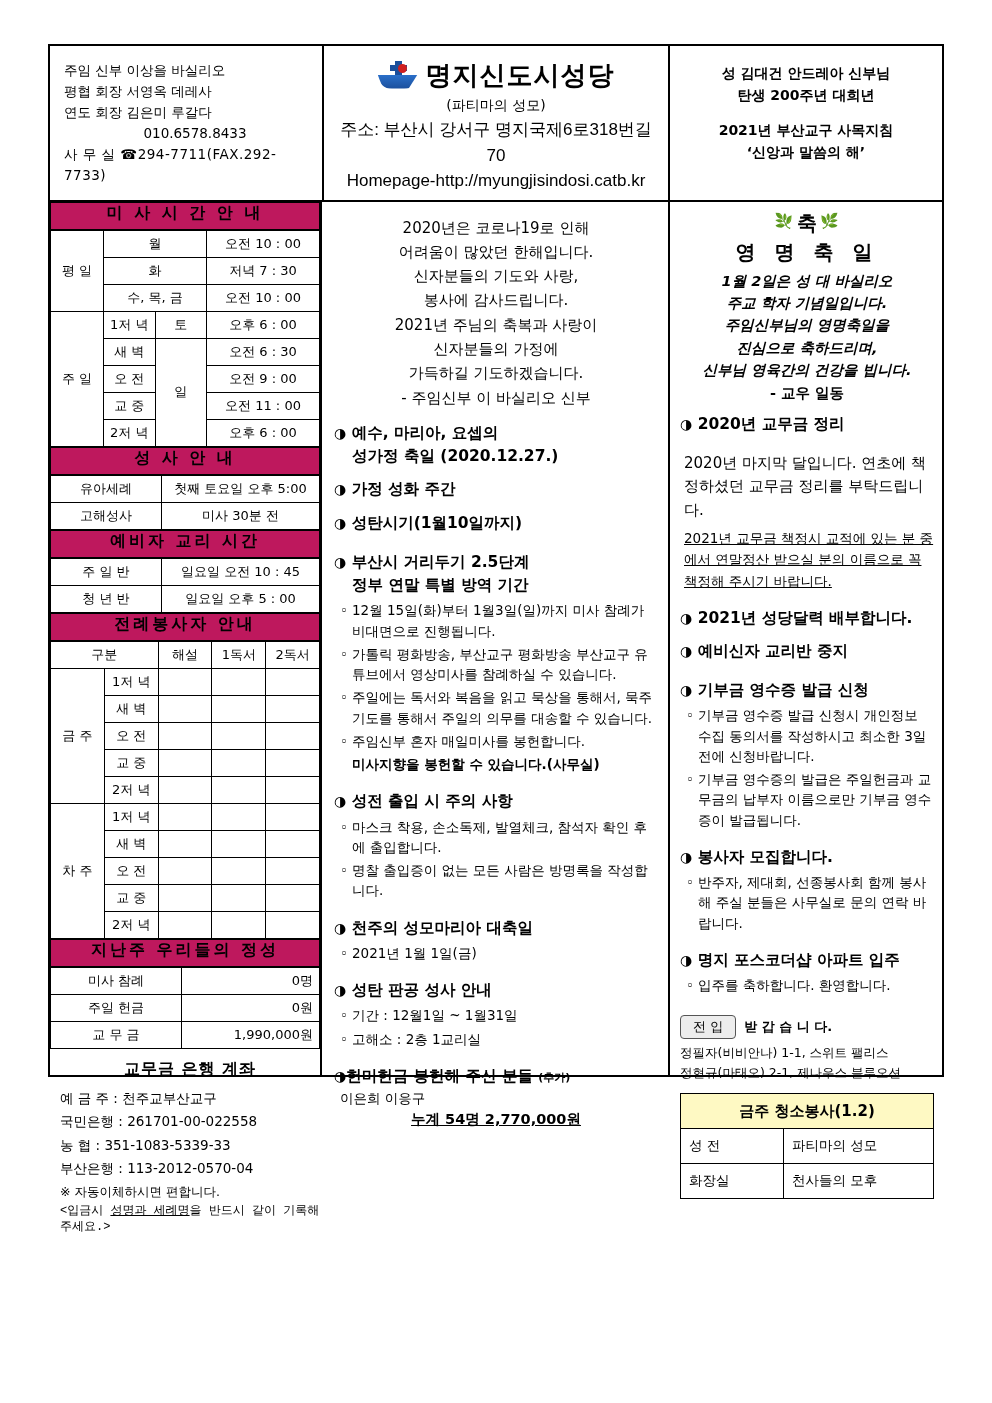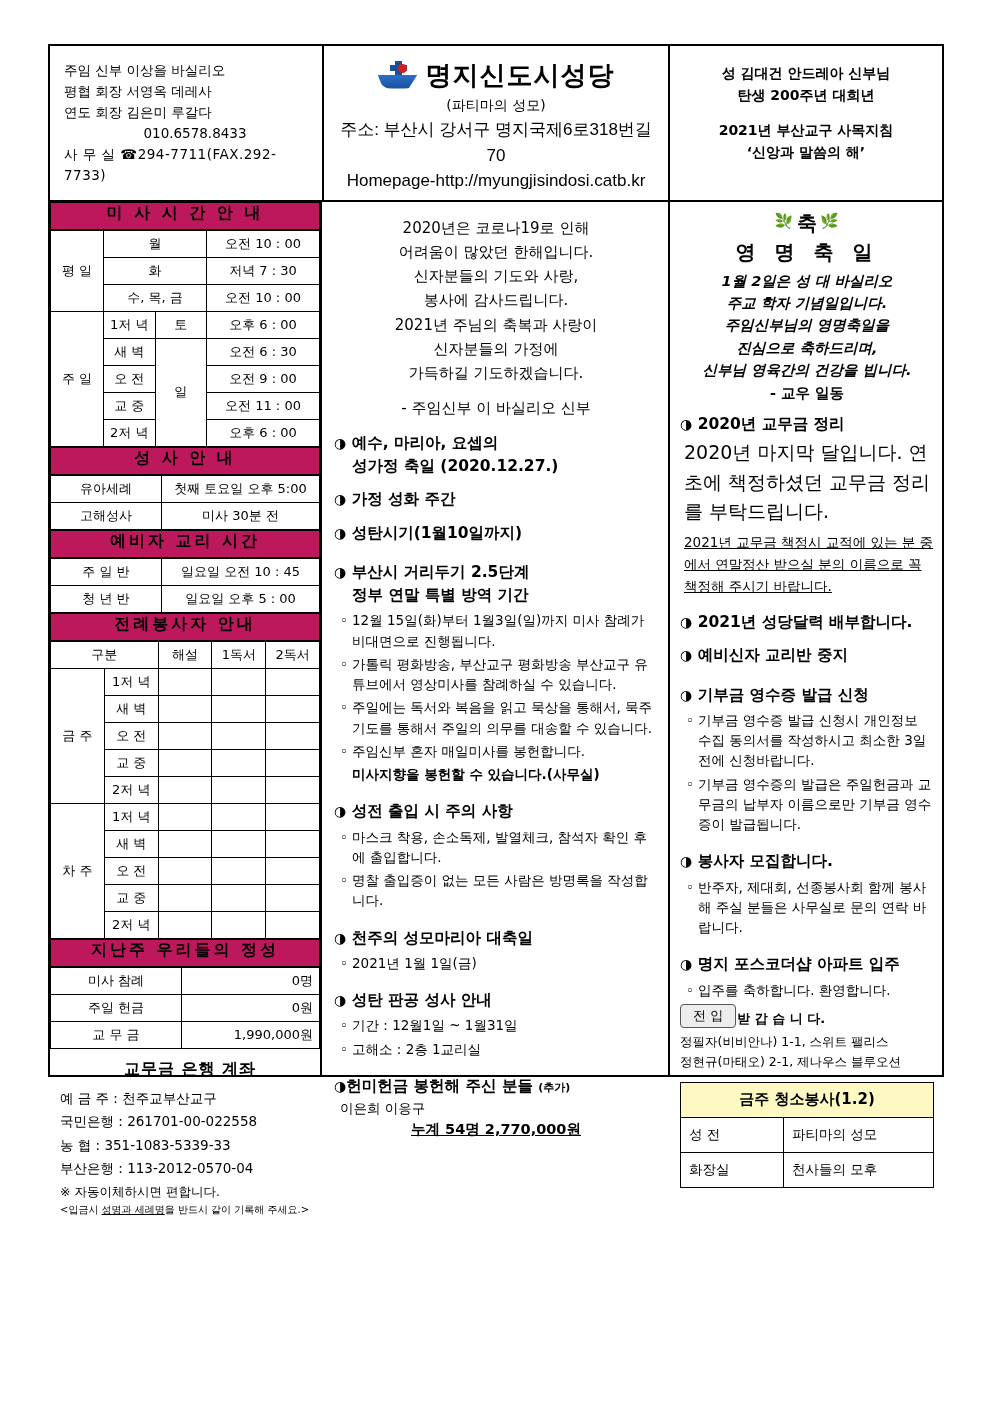--- a/index.html
+++ b/index.html
@@ -30,42 +30,42 @@
   .col-left{width:272px;box-sizing:border-box;border-right:2px solid #000;padding:0;}
   .col-mid{flex:1;box-sizing:border-box;border-right:2px solid #000000;padding:6px 10px 4px 12px;}
   .col-right{width:272px;box-sizing:border-box;padding:6px 8px 4px 10px;}
   
   table.t{width:100%;border-collapse:collapse;table-layout:fixed;}
   table.t td,table.t th{border:1px solid #000;font-size:13px;text-align:center;padding:2px 2px;height:22px;}
   .secthead{background:#be185d;font-weight:bold;font-size:16px;letter-spacing:3px;height:26px;border:1px solid #000;text-align:center;}
   .acct{font-size:13.5px;line-height:1.75;padding:6px 0 0 10px;}
   .acct .title{text-align:center;font-weight:bold;font-size:16px;letter-spacing:1px;padding-bottom:4px;}
   .acct .note{font-size:12.5px;}
-  .acct .fine{font-size:10px;line-height:1.35;}
+  .acct .fine{font-size:12px;line-height:1.35;font-family:Liberation Mono, monospace;}
   .ul{text-decoration:underline;}
   
   .mid-top{text-align:center;font-size:15px;line-height:1.62;padding:8px 4px 2px 4px;}
-  .mid-top .sign{margin-top:10px;}
+  .mid-top .sign{}
   .bullet{font-weight:bold;font-size:15.5px;line-height:1.5;margin-top:10px;}
   .bullet .dot{font-size:14px;}
   .bullet2{font-weight:bold;font-size:15.5px;line-height:1.5;padding-left:18px;}
   .item{font-size:13.5px;line-height:1.5;padding-left:6px;margin-top:3px;display:flex;}
   .item .mk{width:12px;flex:none;}
   .item .tx{flex:1;}
   .bold{font-weight:bold;}
   .tiny{font-size:11px;}
   
   .chuk{text-align:center;margin-top:2px;}
   .wreath{position:relative;display:inline-block;font-size:20px;font-weight:bold;padding:0 22px;}
   .wreath:before{content:"\1F33F";position:absolute;left:0;top:2px;font-size:15px;transform:scaleX(-1);}
   .wreath:after{content:"\1F33F";position:absolute;right:0;top:2px;font-size:15px;}
   .chuk-title{font-size:20px;font-weight:bold;letter-spacing:6px;margin:2px 0 4px;}
   .chuk-body{font-size:14.5px;font-weight:bold;line-height:1.55;font-style:italic;}
   .chuk-sign{font-size:14.5px;font-weight:bold;margin-top:2px;}
-  .jeonin{display:flex;align-items:flex-end;gap:1px;margin-top:4px;}
+  .jeonin{display:flex;align-items:center;gap:8px;margin-top:20px;}
   .jeonin .chip{border:1px solid #555;border-radius:4px;padding:2px 12px;font-size:13px;background:#ededed;}
   .jeonin .hw{font-size:13px;font-weight:bold;}
   .names{font-size:12.5px;line-height:1.6;margin-top:4px;}
   table.clean{width:100%;border-collapse:collapse;margin-top:10px;}
   table.clean td{border:1px solid #000;font-size:13.5px;padding:5px 8px;height:24px;}
   table.clean td.h{background:#fef9c3;text-align:center;font-weight:bold;font-size:15px;}
   .u{text-decoration:underline;}
 </style>
 </head>
 <body>
@@ -360,21 +360,21 @@
           <div>1월 2일은 성 대 바실리오</div>
           <div>주교 학자 기념일입니다.</div>
           <div>주임신부님의 영명축일을</div>
           <div>진심으로 축하드리며,</div>
           <div>신부님 영육간의 건강을 빕니다.</div>
         </div>
         <div class="chuk-sign">- 교우 일동</div>
       </div>
 
       <div class="bullet"><span class="dot">◑</span> <span>2020년 교무금 정리</span></div>
-      <div style="font-size:19px;line-height:1.55;padding-left:4px;margin-top:2px">2020년 마지막 달입니다. 연초에 책정하셨던 교무금 정리를 부탁드립니다.</div>
+      <div style="font-size:15px;line-height:1.55;padding-left:4px;margin-top:16px">2020년 마지막 달입니다. 연초에 책정하셨던 교무금 정리를 부탁드립니다.</div>
       <div class="u" style="font-size:13.5px;line-height:1.6;padding-left:4px;margin-top:6px">2021년 교무금 책정시 교적에 있는 분 중에서 연말정산 받으실 분의 이름으로 꼭 책정해 주시기 바랍니다.</div>
 
       <div class="bullet" style="margin-top:14px"><span class="dot">◑</span> <span>2021년 성당달력 배부합니다.</span></div>
       <div class="bullet"><span class="dot">◑</span> <span>예비신자 교리반 중지</span></div>
 
       <div class="bullet" style="margin-top:16px"><span class="dot">◑</span> <span>기부금 영수증 발급 신청</span></div>
       <div class="item">
             <span class="mk">◦</span>
             <span class="tx">기부금 영수증 발급 신청시 개인정보 수집 동의서를 작성하시고 최소한 3일 전에 신청바랍니다.</span>
           </div>

